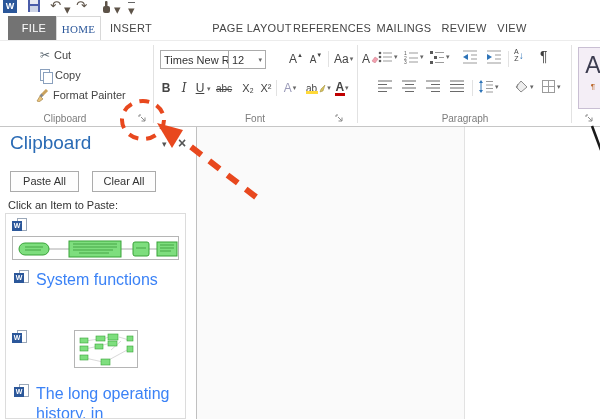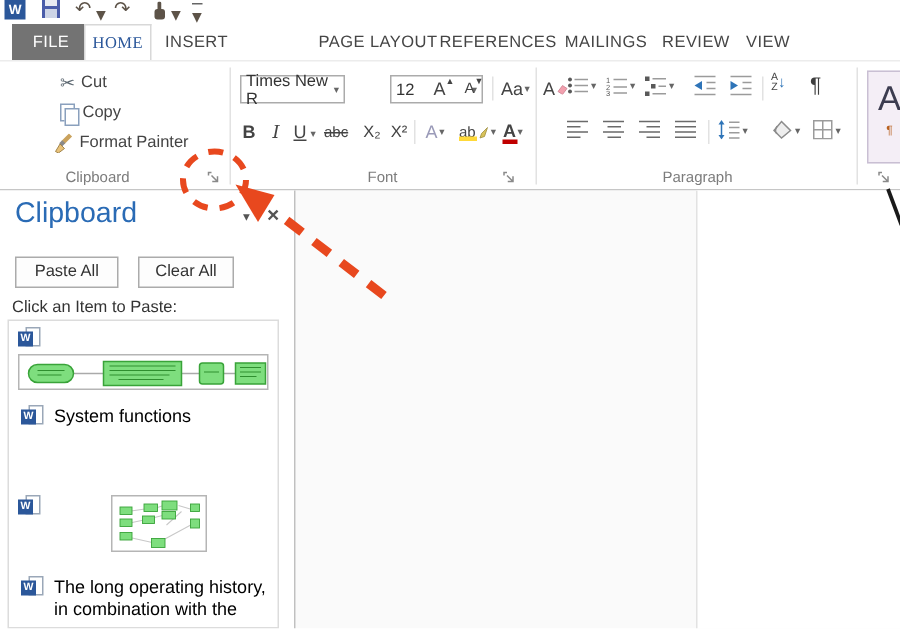--- a/index.html
+++ b/index.html
@@ -69,21 +69,21 @@
     font-size:11px; color:#333; text-align:center; line-height:19px; cursor:pointer; }
   .instr { position:absolute; left:8px; top:72px; font-size:11px; color:#333; }
   .items { position:absolute; left:5px; top:86px; width:181px; height:206px;
     border:1px solid #dcdcdc; background:#fff; overflow:hidden; }
   .citem { position:absolute; left:0; width:179px; cursor:pointer; }
   .wicon { position:relative; width:16px; height:16px; flex:0 0 16px; }
   .wicon .pg { position:absolute; left:5px; top:0; width:10px; height:13px; background:#fff; border:1px solid #9aa7b8; }
   .wicon .sq { position:absolute; left:0; top:3px; width:10px; height:10px; background:#2b579a;
     color:#fff; font-size:7px; font-weight:bold; line-height:10px; text-align:center; }
   .thumbframe { border:1px solid #b5b5b5; background:#fff; }
-  .itext { font-size:12px; color:#000000; line-height:1.25; }
+  .itext { font-size:16px; color:#3b82f6; line-height:1.25; }
   .itemrow { display:flex; gap:6px; align-items:flex-start; }
 
   
   .docarea { position:absolute; left:197px; top:0; width:403px; height:292px; background:#fafafa; }
   .page { position:absolute; left:267px; top:0; width:136px; height:292px; background:#fff;
     border-left:1px solid #e2e2e2; }
 
   
   .stylebox { position:absolute; left:578px; top:6px; width:30px; height:62px; background:#f4eef6;
     border:1px solid #c9bfd3; text-align:center; cursor:pointer; }
@@ -140,25 +140,25 @@
       </svg>
       <span>Format Painter</span>
     </div>
     <div class="glabel" style="left:30px;width:70px">Clipboard</div>
     <svg class="launcher" style="left:137px" width="10" height="10">
       <path d="M2,4 V2 H4" stroke="#8a8a8a" fill="none"></path>
       <path d="M4,4 L8,8 M8,4.5 V8 H4.5" stroke="#8a8a8a" fill="none"></path>
     </svg>
     <div class="vsep" style="left:153px"></div>
 
-    <div class="combo" style="left:160px;top:9px;width:70px">
+    <div class="combo" style="left:160px;top:9px;width:92px">
       <span>Times New R</span>
       <span class="dd">▾</span>
     </div>
-    <div class="combo" style="left:260px;top:9px;width:62px">
+    <div class="combo" style="left:228px;top:9px;width:38px">
       <span>12</span>
       <span class="dd">▾</span>
     </div>
     <div class="rbtn fbtn" style="left:288px;top:9px">
       <span>A</span>
         <span style="font-size:6px;margin-bottom:8px">▲</span>
     </div>
     <div class="rbtn fbtn" style="left:308px;top:9px">
       <span style="font-size:10px">A</span>
         <span style="font-size:6px;margin-bottom:8px">▼</span>

